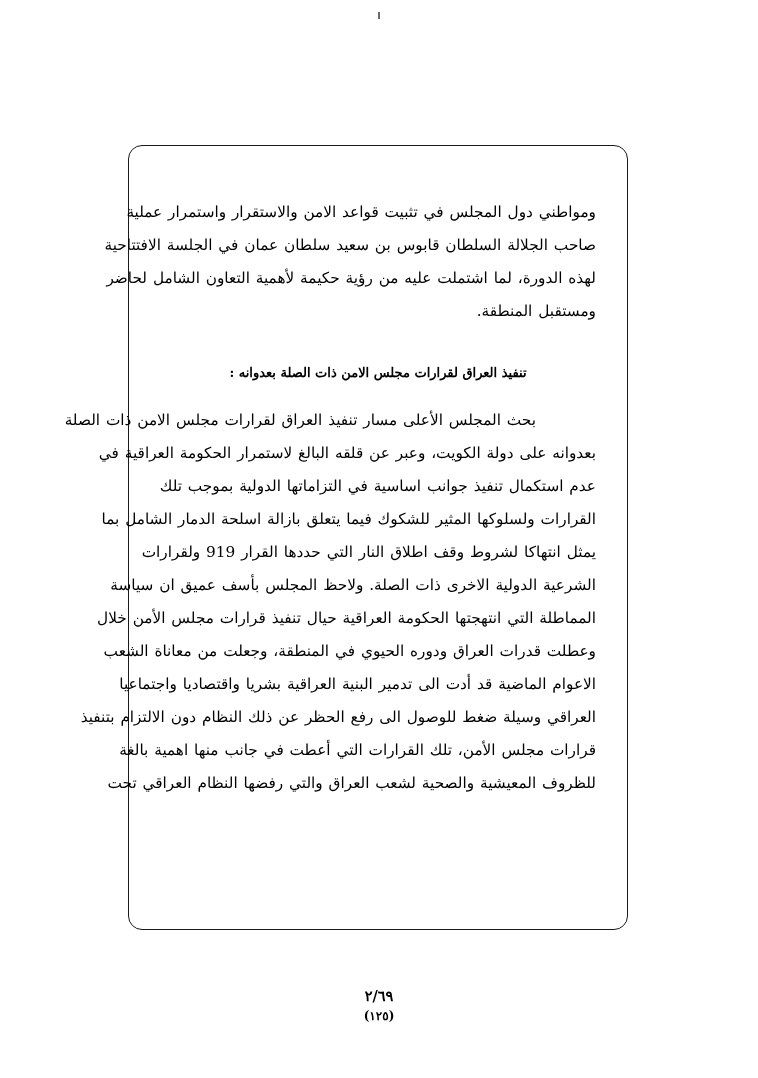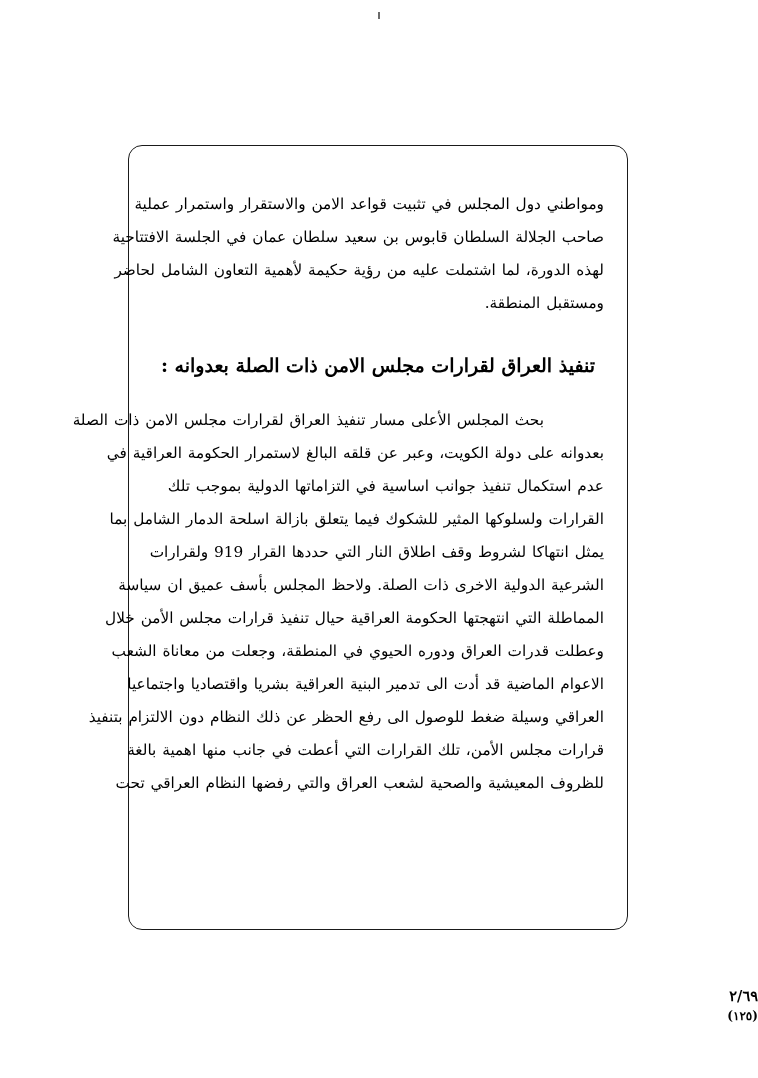--- a/index.html
+++ b/index.html
@@ -51,33 +51,33 @@
     width: 452px;
     direction: rtl;
     text-align: justify;
     text-align-last: right;
   }
 
   .para {
     font-size: 15.3px;
     line-height: 33px;
     letter-spacing: 0px;
-    margin: 0;
+    margin: 8px;
     word-spacing: 1px;
   }
 
   .para.intro {
     margin-bottom: 26px;
   }
 
   .heading {
-    font-size: 19px;
+    font-size: 13px;
     font-weight: bold;
     line-height: 30px;
-    margin: 30px 0 24px 0;
+    margin: 30px 0 16px 0;
     text-align: center;
     text-align-last: center;
     letter-spacing: 0px;
   }
 
   .para.body {
     text-align: justify;
     text-align-last: justify;
   }
 
@@ -98,21 +98,21 @@
   .line.first-indent {
     padding-right: 60px;
     align-items: flex-end;
   }
 
   .footer {
     position: absolute;
     left: 0;
     right: 0;
     top: 985px;
-    text-align: right;
+    text-align: center;
     direction: rtl;
   }
 
   .footer .line1 {
     font-size: 14.5px;
     font-weight: bold;
     line-height: 21px;
   }
 
   .footer .line2 {

